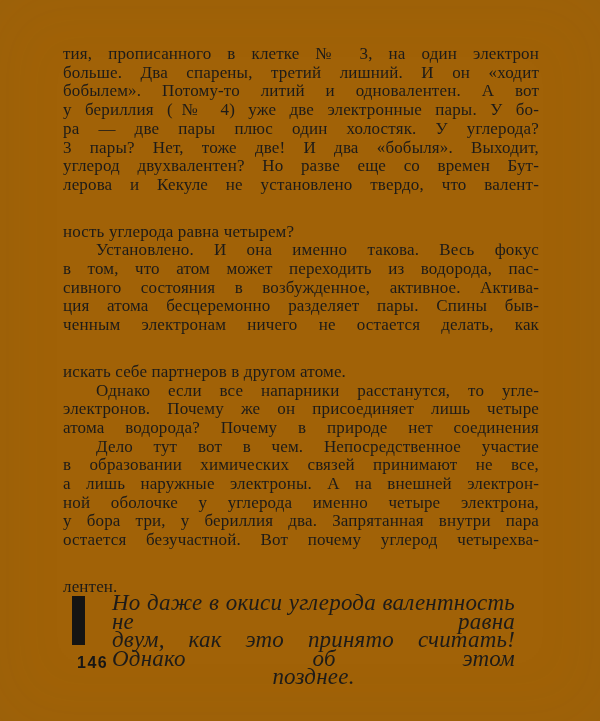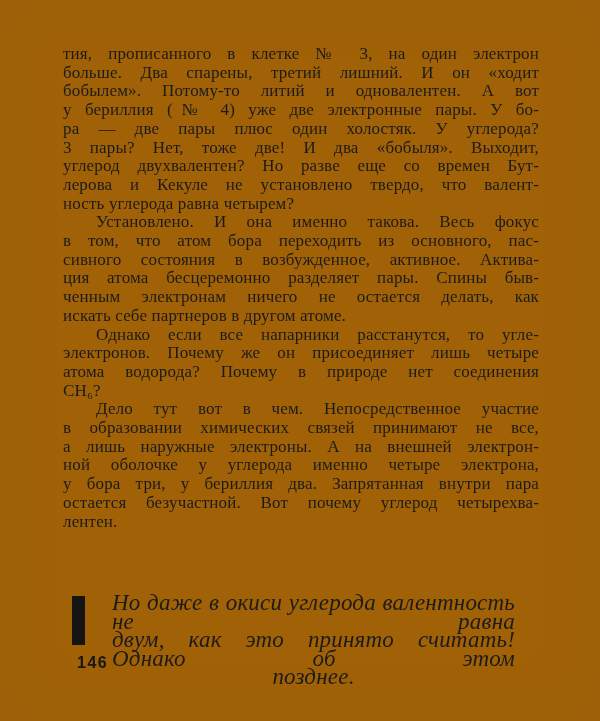--- a/index.html
+++ b/index.html
@@ -31,20 +31,21 @@
     text-align: justify;
     text-align-last: justify;
     white-space: nowrap;      
     overflow: visible;
   }
   .line.justified { white-space: normal; } 
   .line.last {
     text-align: center;
     text-align-last: left;
     white-space: normal;
+    margin-top: 28px;
   }
   .line.indent { text-indent: 33px; }
   .quote-bar {
     position: absolute;
     left: 72px;
     top: 596px;
     width: 13px;
     height: 49px;
     background: #151413;
   }
@@ -91,32 +92,31 @@
       <div class="line justified">у бериллия (№ 4) уже две электронные пары. У бо-</div>
       <div class="line justified">ра — две пары плюс один холостяк. У углерода?</div>
       <div class="line justified">3 пары? Нет, тоже две! И два «бобыля». Выходит,</div>
       <div class="line justified">углерод двухвалентен? Но разве еще со времен Бут-</div>
       <div class="line justified">лерова и Кекуле не установлено твердо, что валент-</div>
       <div class="line last">ность углерода равна четырем?</div>
     </div>
 
     <div class="para">
       <div class="line justified indent">Установлено. И она именно такова. Весь фокус</div>
-      <div class="line justified">в том, что атом бора переходить из основного, пас-</div>
+      <div class="line justified">в том, что атом может переходить из водорода, пас-</div>
       <div class="line justified">сивного состояния в возбужденное, активное. Актива-</div>
       <div class="line justified">ция атома бесцеремонно разделяет пары. Спины быв-</div>
       <div class="line justified">ченным электронам ничего не остается делать, как</div>
       <div class="line last">искать себе партнеров в другом атоме.</div>
     </div>
 
     <div class="para">
       <div class="line justified indent">Однако если все напарники расстанутся, то угле-</div>
       <div class="line justified">электронов. Почему же он присоединяет лишь четыре</div>
       <div class="line justified">атома водорода? Почему в природе нет соединения</div>
-      <div class="line last">CH₆?</div>
     </div>
 
     <div class="para">
       <div class="line justified indent">Дело тут вот в чем. Непосредственное участие</div>
       <div class="line justified">в образовании химических связей принимают не все,</div>
       <div class="line justified">а лишь наружные электроны. А на внешней электрон-</div>
       <div class="line justified">ной оболочке у углерода именно четыре электрона,</div>
       <div class="line justified">у бора три, у бериллия два. Запрятанная внутри пара</div>
       <div class="line justified">остается безучастной. Вот почему углерод четырехва-</div>
       <div class="line last">лентен.</div>

